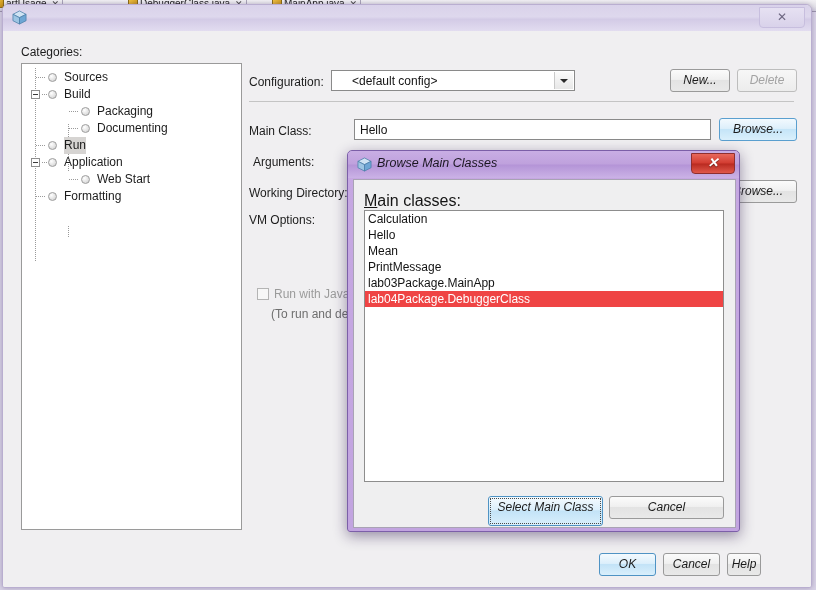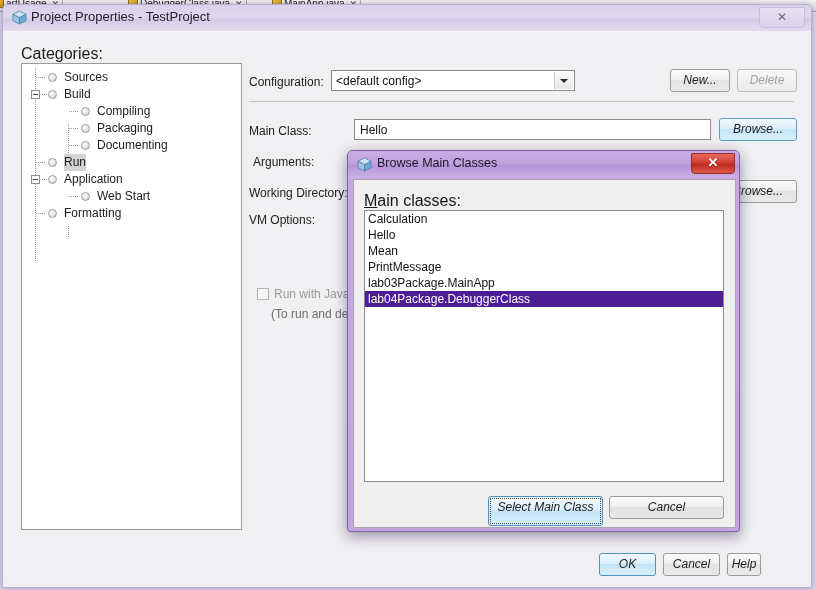--- a/index.html
+++ b/index.html
@@ -61,21 +61,21 @@
     border: 1px solid #c7bede; border-radius: 0 0 4px 4px;
     background: linear-gradient(to bottom,#e6e1f2,#d9d2ea);
     color: #6d6781; font-size: 12px; text-align: center; line-height: 19px;
   }
   #main-clientarea {
     position: absolute; left: 0; top: 26px; width: 808px; height: 556px;
     background: #f0eff1;
   }
 
   
-  #categories-label { position: absolute; left: 18px; top: 14px; font-size: 16px; color: #1c1c1c; }
+  #categories-label { position: absolute; left: 18px; top: 14px; font-size: 12px; color: #1c1c1c; }
   #categories-tree {
     position: absolute; left: 18px; top: 32px; width: 219px; height: 465px;
     background: #ffffff; border: 1px solid #9a9a9a;
     overflow: hidden;
   }
   .tree-row {
     position: relative; height: 17px; line-height: 17px;
     font-size: 12px; color: #1c1c1c; white-space: nowrap;
   }
   .tree-row .tlabel { position: absolute; }
@@ -105,21 +105,21 @@
 
   
   #right-pane { position: absolute; left: 246px; top: 32px; width: 545px; height: 470px; }
   .fld-label { position: absolute; font-size: 12px; color: #1c1c1c; white-space: nowrap; }
   .sep-line { position: absolute; height: 1px; background: #c4c4c4; }
 
   .combo {
     position: absolute; background: #ffffff; border: 1px solid #8a8a8a;
     box-sizing: border-box; height: 21px;
   }
-  .combo .ctext { position: absolute; left: 4px; top: 3px; font-size: 12px; color: #141414; }
+  .combo .ctext { position: absolute; left: 20px; top: 3px; font-size: 12px; color: #141414; }
   .combo .cbtn {
     position: absolute; right: 1px; top: 1px; width: 18px; height: 17px;
     background: linear-gradient(to bottom,#fbfbfb,#e7e7e7);
     border-left: 1px solid #c9c9c9;
   }
   .combo .cbtn:after {
     content: ""; position: absolute; left: 5px; top: 7px;
     border-left: 4px solid transparent; border-right: 4px solid transparent;
     border-top: 4px solid #2a2a2a;
   }
@@ -163,20 +163,21 @@
     background: linear-gradient(to bottom,#c6a8e2 0%,#c2a4e0 100%);
     padding: 0;
     box-shadow: 0 4px 14px rgba(40,20,70,.45);
     box-sizing: border-box;
     overflow: hidden;
   }
   #dlg-titlebar {
     position: relative; height: 27px;
     background: linear-gradient(to bottom,#c9aee4 0%,#bfa1dd 48%,#b494d7 52%,#cbb2e6 100%);
     border-radius: 4px 4px 0 0;
+    font-style: italic;
   }
   #dlg-titlebar .dlg-title {
     position: absolute; left: 29px; top: 5px; font-size: 12.5px; color: #1b1722;
     white-space: nowrap;
   }
   #dlg-close {
     position: absolute; right: 4px; top: 2px; width: 42px; height: 19px;
     border: 1px solid #8f2f2f; border-radius: 0 0 4px 4px;
     background: linear-gradient(to bottom,#e8685c 0%,#d23c31 48%,#b92a20 52%,#e0584b 100%);
     color: #ffffff; font-size: 13px; font-weight: bold; text-align: center; line-height: 18px;
@@ -193,21 +194,21 @@
   #dlg-classes-label u { text-decoration: underline; }
   #classlist {
     position: absolute; left: 10px; top: 30px; width: 360px; height: 272px;
     background: #ffffff; border: 1px solid #8d8d8d; box-sizing: border-box;
     overflow: hidden;
   }
   .class-item {
     height: 16px; line-height: 16px; padding-left: 3px;
     font-size: 12px; color: #131313; white-space: nowrap;
   }
-  .class-item.selected { background: #4c1d95; color: #ffffff; }
+  .class-item.selected { background: #ef4444; color: #ffffff; }
   #dlg-btn-select {
     position: absolute; left: 134px; top: 316px; width: 115px; height: 30px;
   }
   #dlg-btn-select .focusring {
     position: absolute; left: 1px; top: 1px; right: 1px; bottom: 1px;
     border: 1px dotted #4a4a4a;
   }
   #dlg-btn-cancel {
     position: absolute; left: 255px; top: 316px; width: 115px; height: 23px;
   }
@@ -230,21 +231,20 @@
 <div id="main-window">
 
   <div id="main-titlebar">
     <span class="nb-cube" style="left:9px; top:5px;">
       <svg width="15" height="15" viewBox="0 0 16 16">
         <polygon points="8,1 15,4.6 8,8.2 1,4.6" fill="#cfe3f3" stroke="#4b7fa8" stroke-width="0.8"></polygon>
         <polygon points="1,4.6 8,8.2 8,15 1,11.4" fill="#9dc5e3" stroke="#4b7fa8" stroke-width="0.8"></polygon>
         <polygon points="15,4.6 8,8.2 8,15 15,11.4" fill="#6ea6d4" stroke="#4b7fa8" stroke-width="0.8"></polygon>
       </svg>
     </span>
-    <span class="title-text">Project Properties - TestProject</span>
     <div id="main-close">✕</div>
   </div>
 
   <div id="main-clientarea">
 
     <div id="categories-label">Categories:</div>
 
     <div id="categories-tree">
 
       <div class="dline-v" style="left:13px; top:4px; height:194px;"></div>
@@ -256,25 +256,20 @@
         <div class="tree-row">
           <div class="dline-h" style="left:14px; top:8px; width:9px;"></div>
           <div class="tnode" style="left:26px;"></div>
           <span class="tlabel" style="left:42px;">Sources</span>
         </div>
         <div class="tree-row">
           <div class="twisty" style="left:9px;"></div>
           <div class="dline-h" style="left:20px; top:8px; width:5px;"></div>
           <div class="tnode" style="left:26px;"></div>
           <span class="tlabel" style="left:42px;">Build</span>
-        </div>
-        <div class="tree-row">
-          <div class="dline-h" style="left:47px; top:8px; width:9px;"></div>
-          <div class="tnode" style="left:59px;"></div>
-          <span class="tlabel" style="left:75px;">Compiling</span>
         </div>
         <div class="tree-row">
           <div class="dline-h" style="left:47px; top:8px; width:9px;"></div>
           <div class="tnode" style="left:59px;"></div>
           <span class="tlabel" style="left:75px;">Packaging</span>
         </div>
         <div class="tree-row">
           <div class="dline-h" style="left:47px; top:8px; width:9px;"></div>
           <div class="tnode" style="left:59px;"></div>
           <span class="tlabel" style="left:75px;">Documenting</span>

